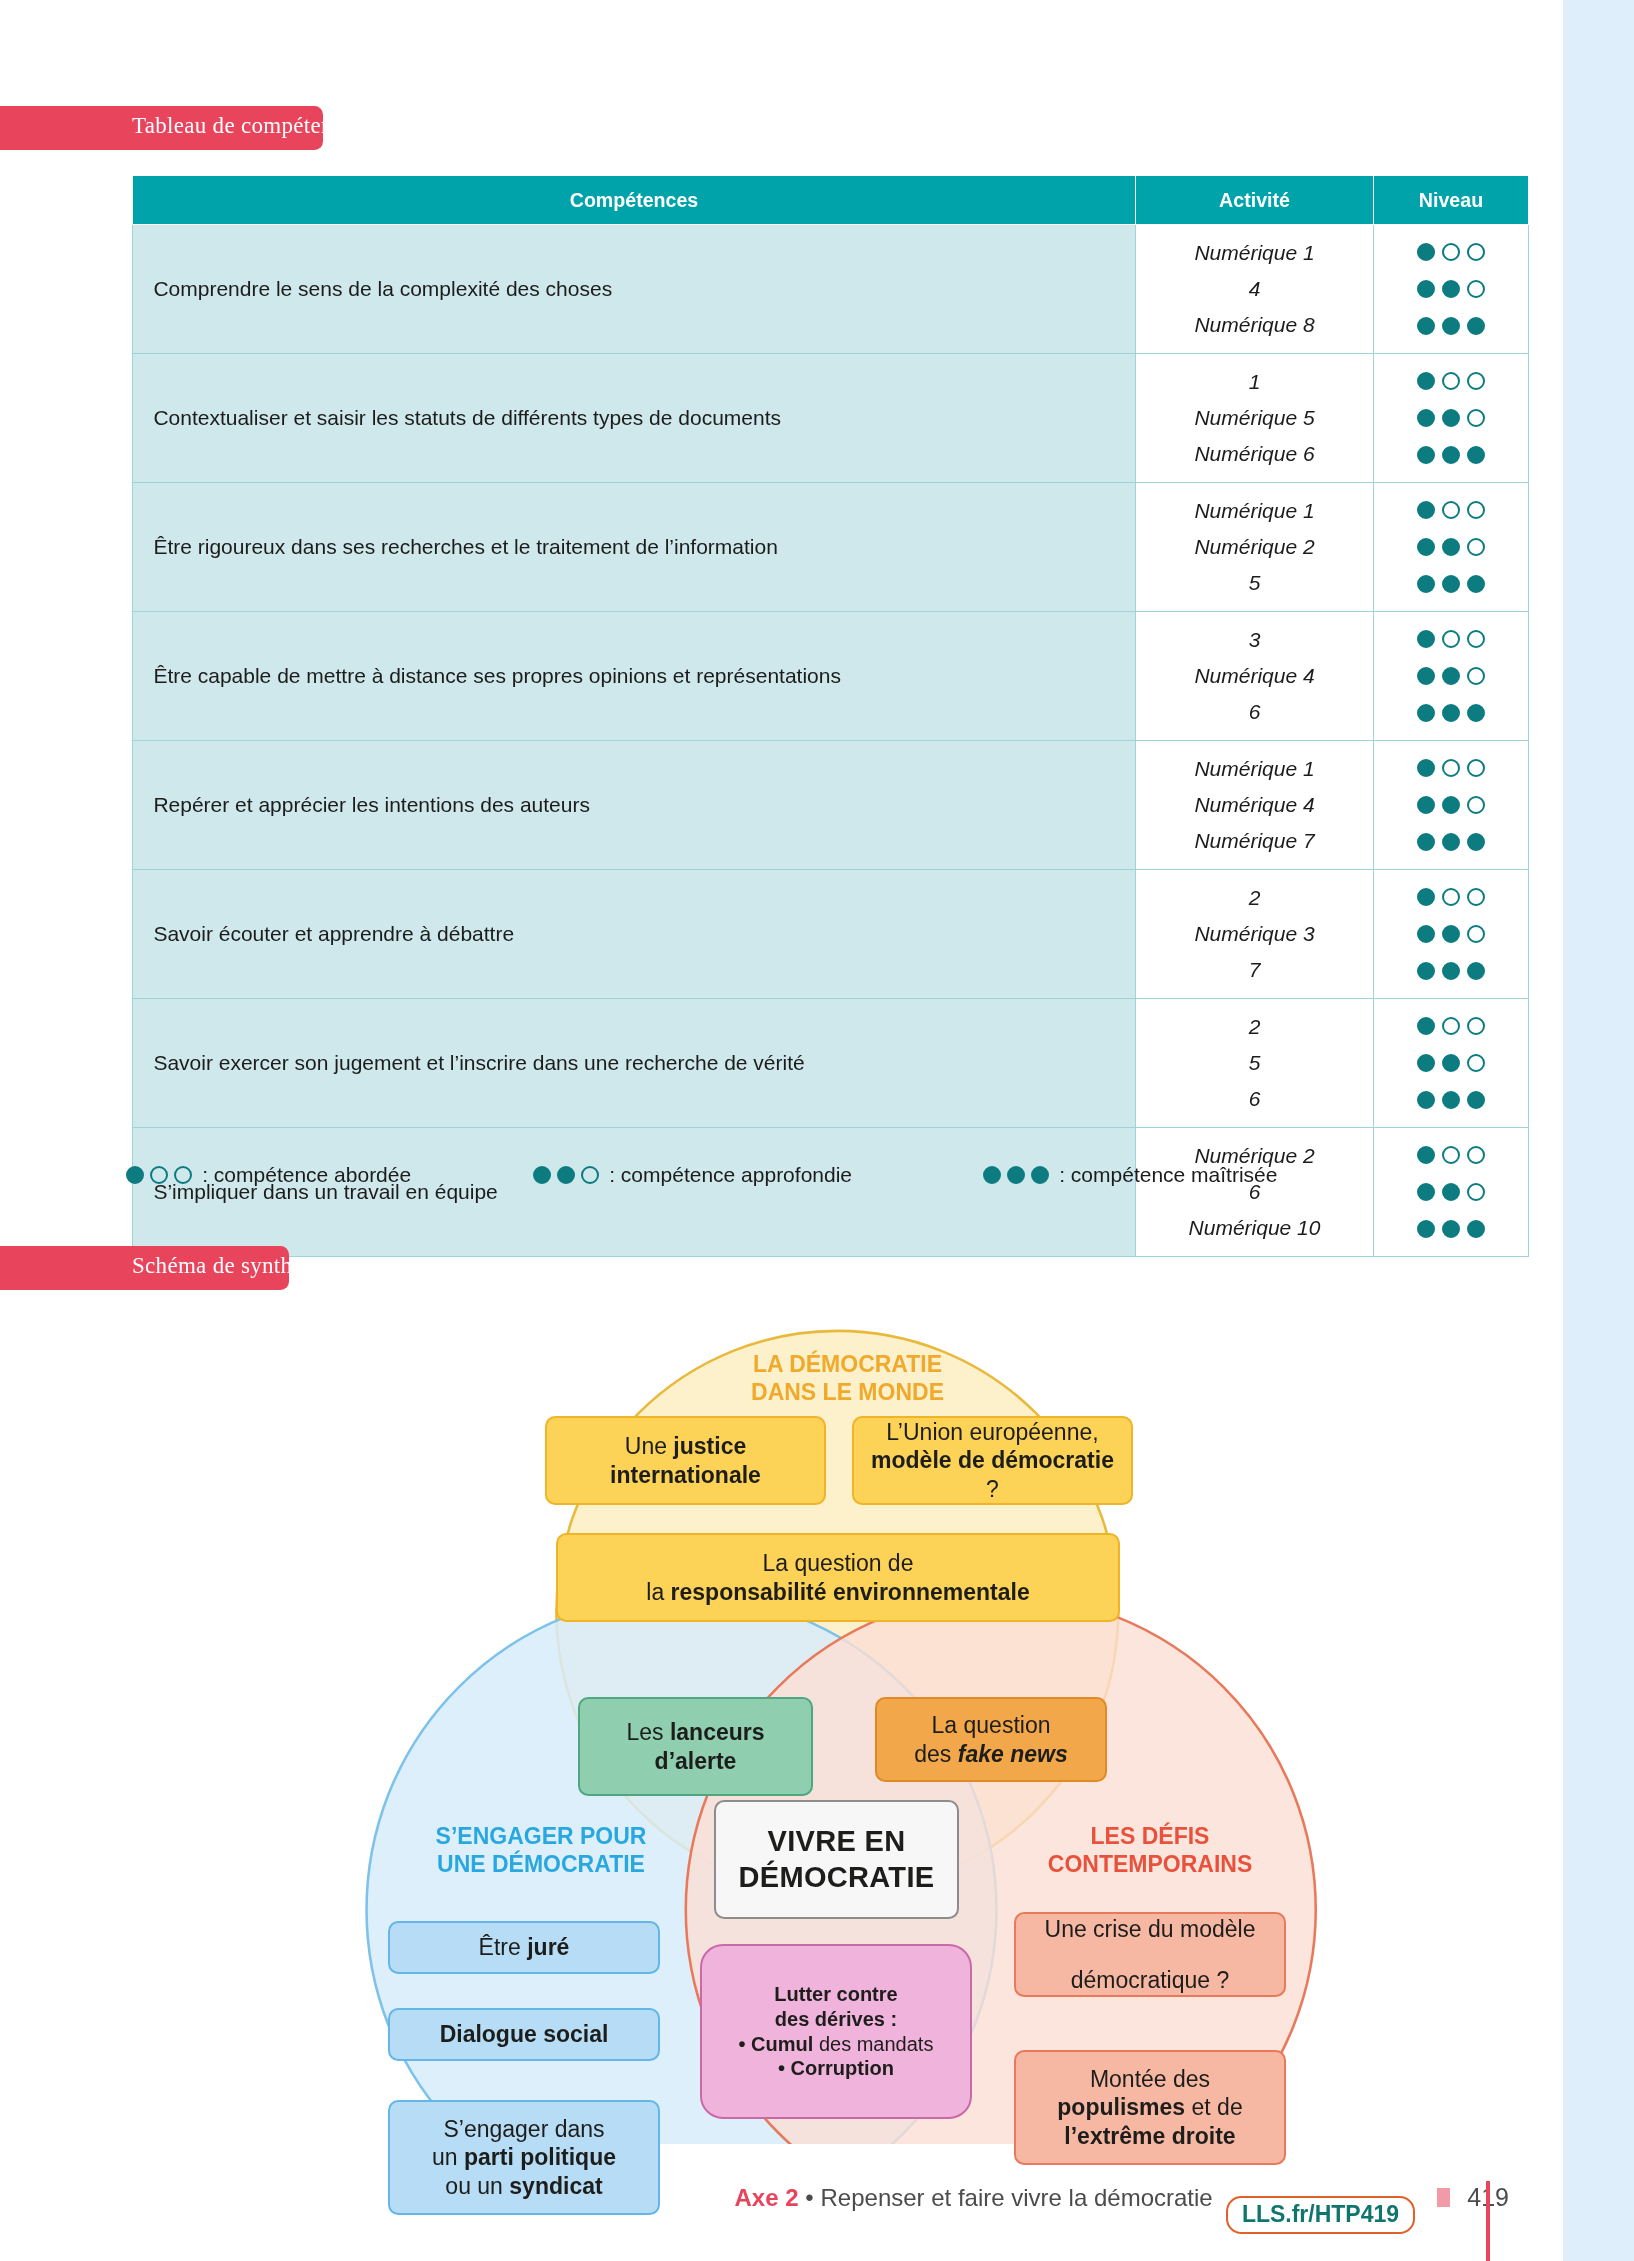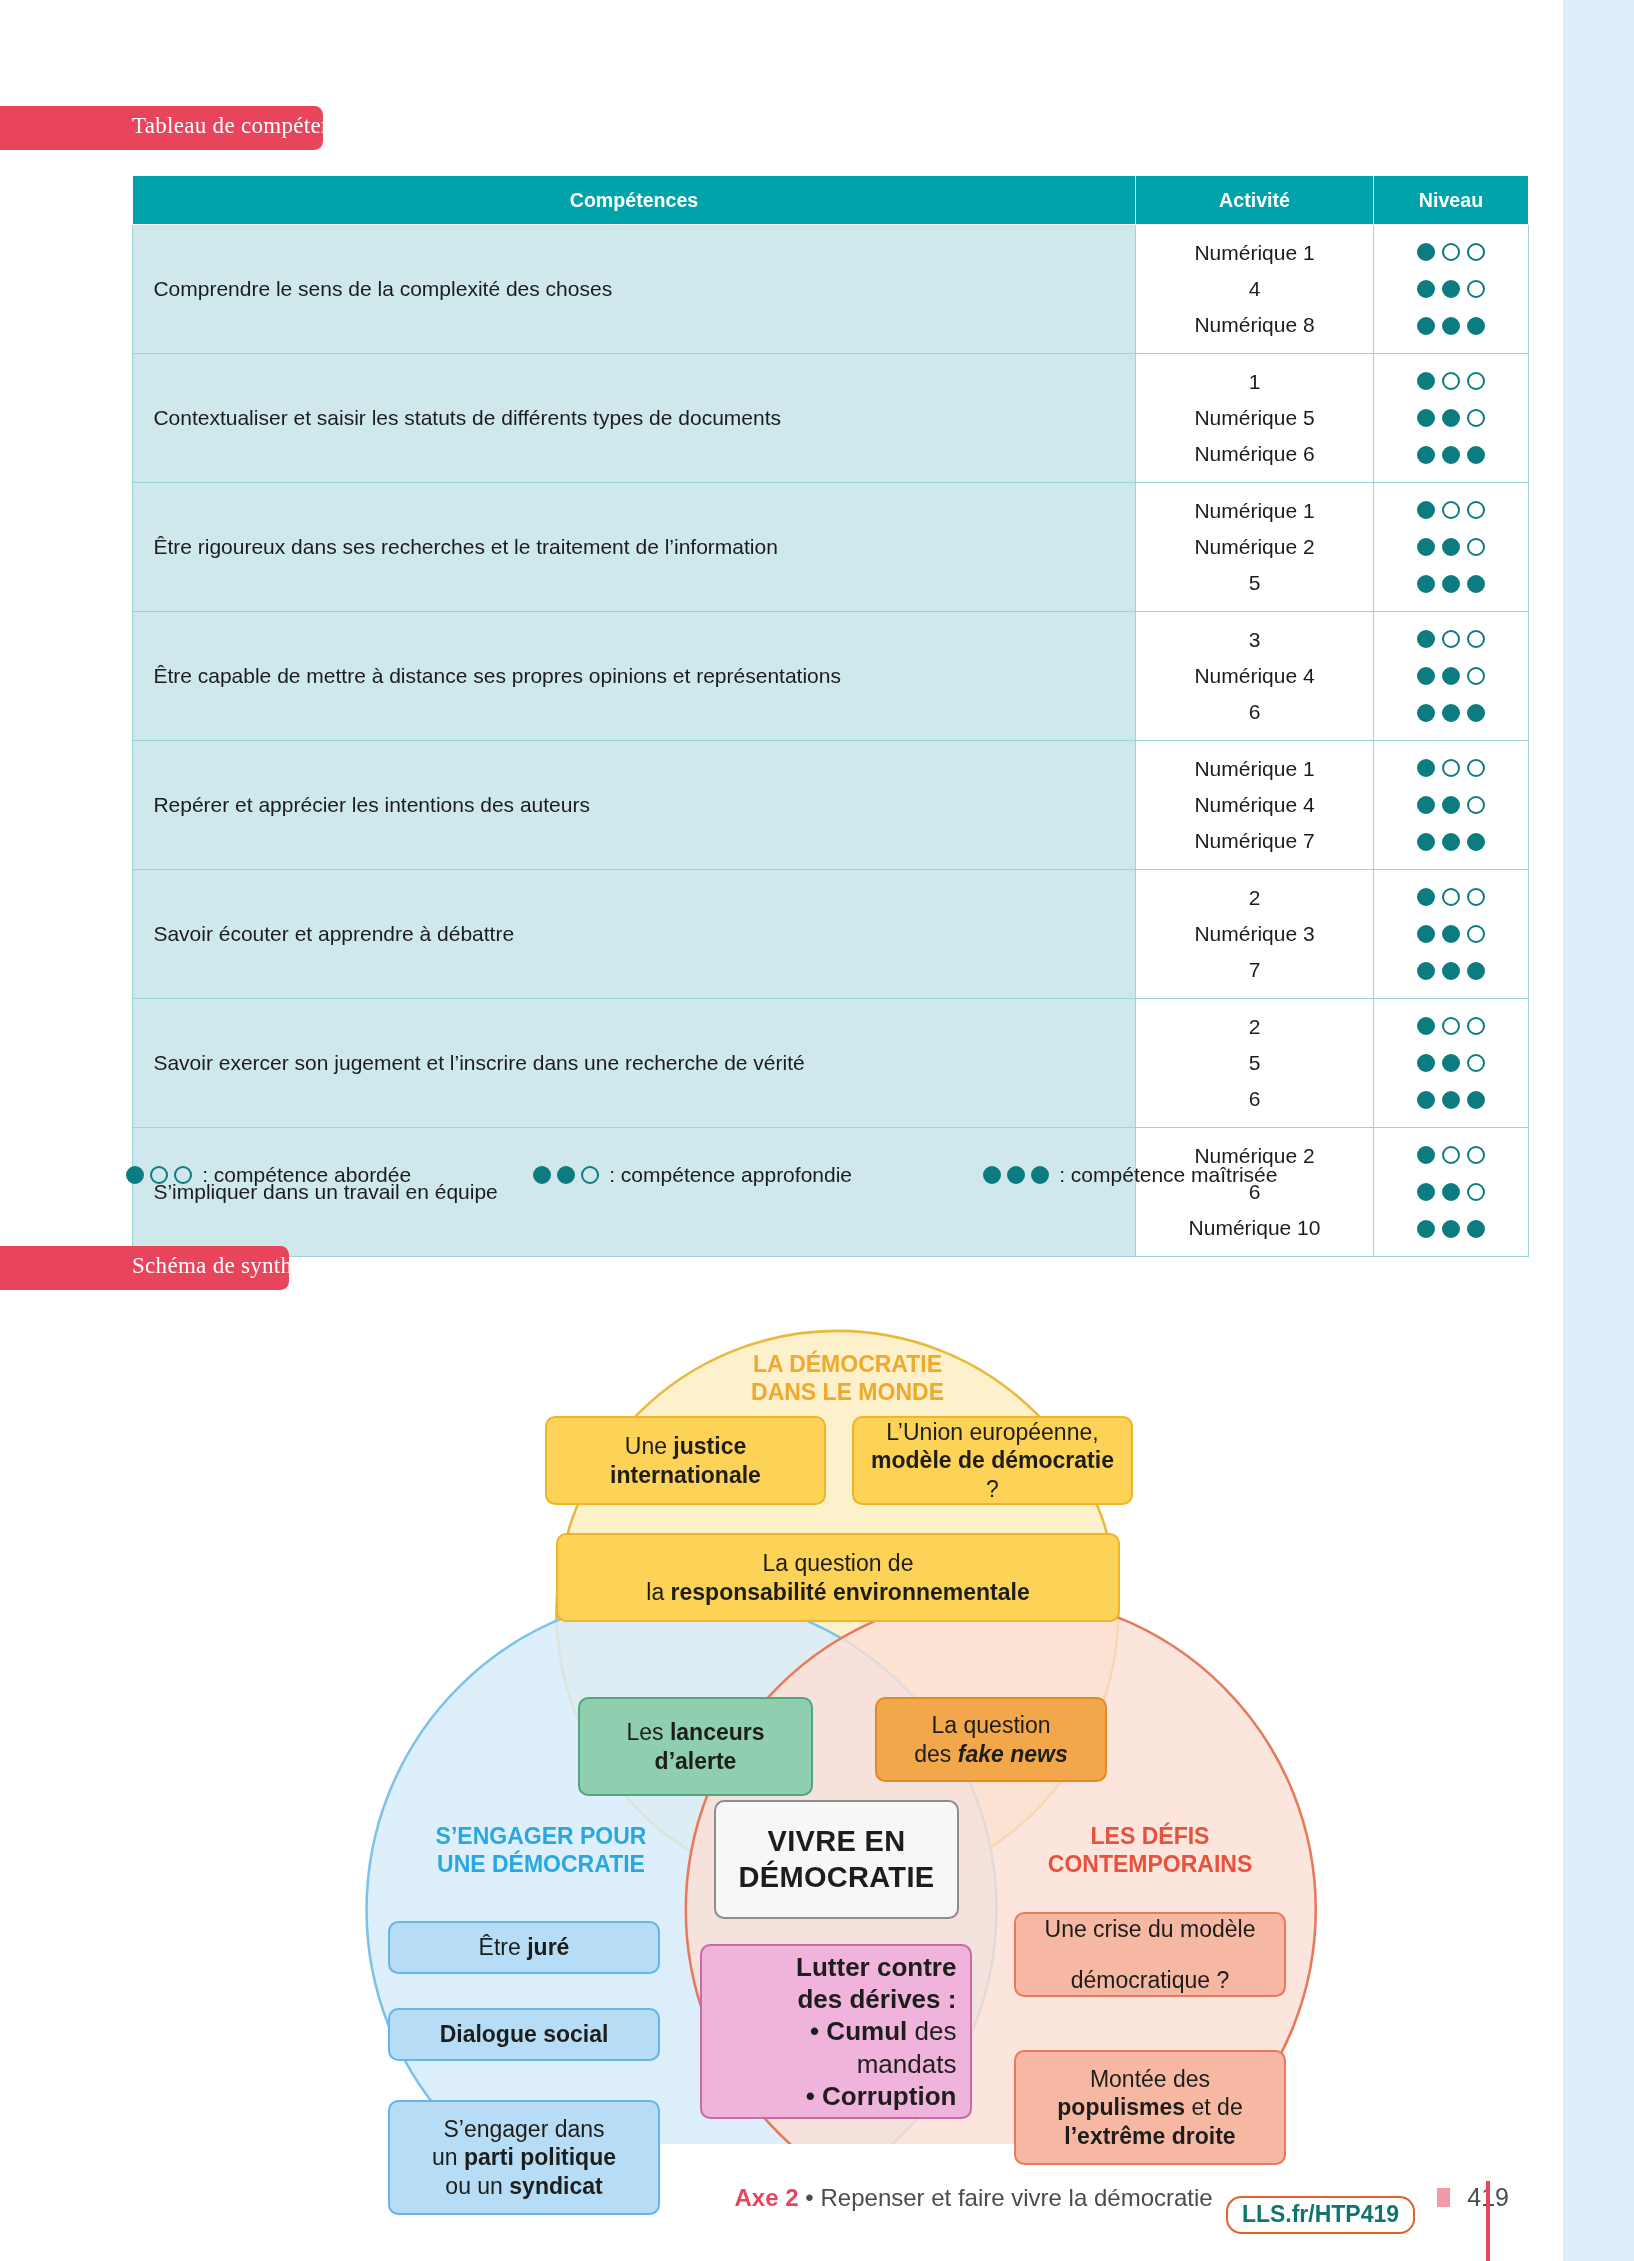--- a/index.html
+++ b/index.html
@@ -66,20 +66,21 @@
     background:#cfe8ec;
     color:#1c1c1c;
     font-size:21px;
     padding:8.5px 0 8.5px 20.4px;
     line-height:1.35;
   }
   td.act-cell, td.niv-cell{
     background:#ffffff;
     text-align:center;
     padding:8.5px 0;
+    font-style:italic;
   }
   td.act-cell div{
     font-size:21px;
     color:#1c1c1c;
     line-height:1.72;
     white-space:nowrap;
   }
   td.niv-cell .lvl{
     line-height:1.72;
     height:37px;
@@ -154,22 +155,22 @@
   
   #n-center{
     left:373px; top:499px; width:245px; height:119px;
     background:#f7f7f7; border-color:#8d8d8d; font-size:29px;
     font-weight:bold; letter-spacing:0.3px;
   }
   
   #n-lutter{
     left:359px; top:643px; width:272px; height:175px;
     background:#f0b3dc; border-color:#c96aa8;
-    font-size:26px; align-items:flex-start; text-align:right;
-    padding:12px 13.6px; justify-content:center;
+    font-size:20px; align-items:flex-start; text-align:center;
+    padding:12px 13.6px; justify-content:center;border-radius:23px;
   }
   #n-lutter .l{ width:100%; }
 
   
   .t-blue{ color:#29a8e0; font-size:23px; left:68px; top:521px; width:264px; }
   .n-blue{ background:#b6ddf5; border-color:#63b6e6; font-size:23px; }
   #n-jure    { left:47px; top:620px; width:272px; height:53px; }
   #n-dialogue{ left:47px; top:707px; width:272px; height:53px; }
   #n-parti   { left:47px; top:799px; width:272px; height:115px; }
 

